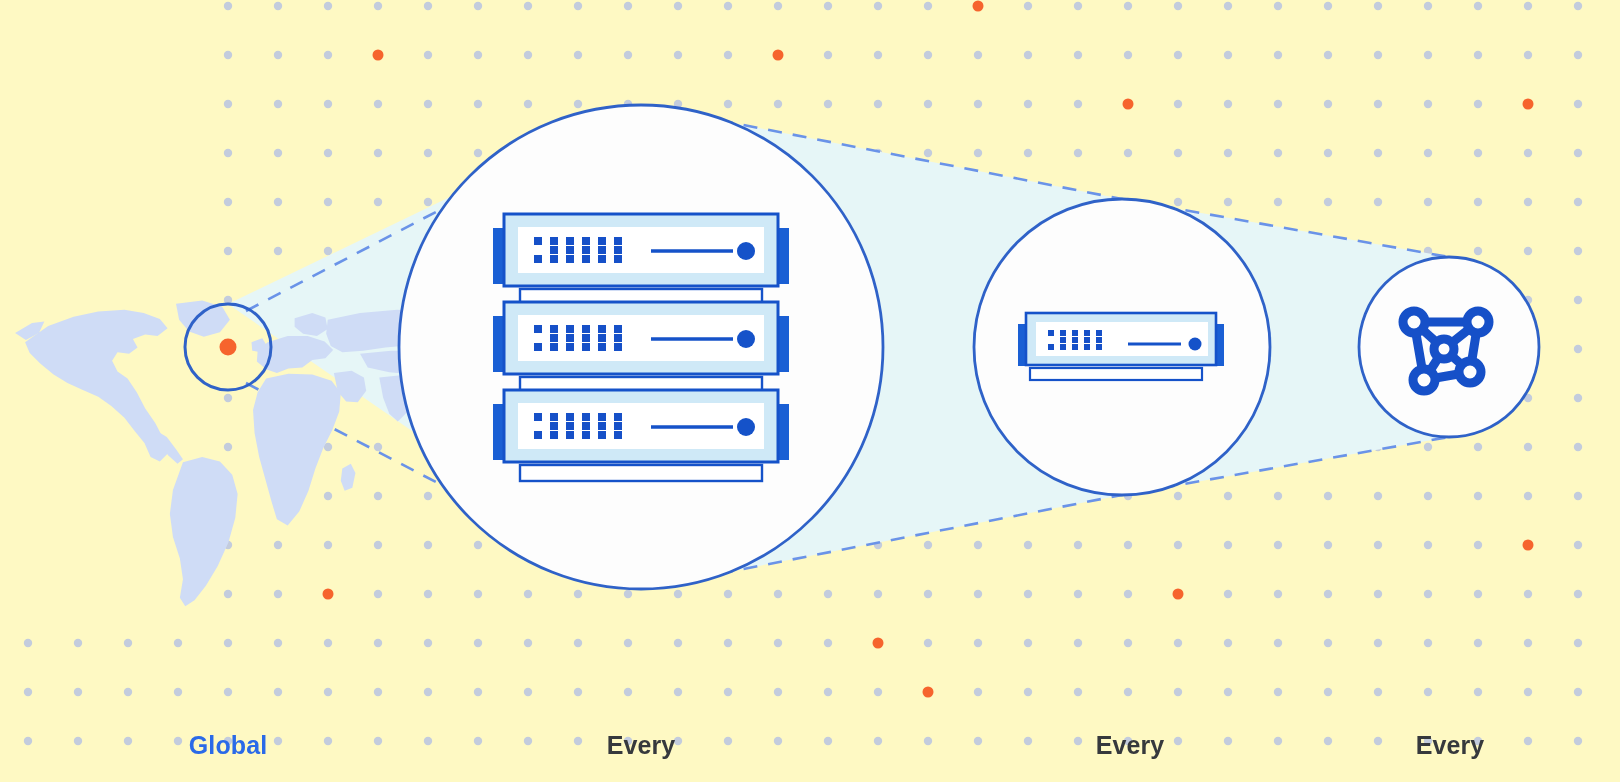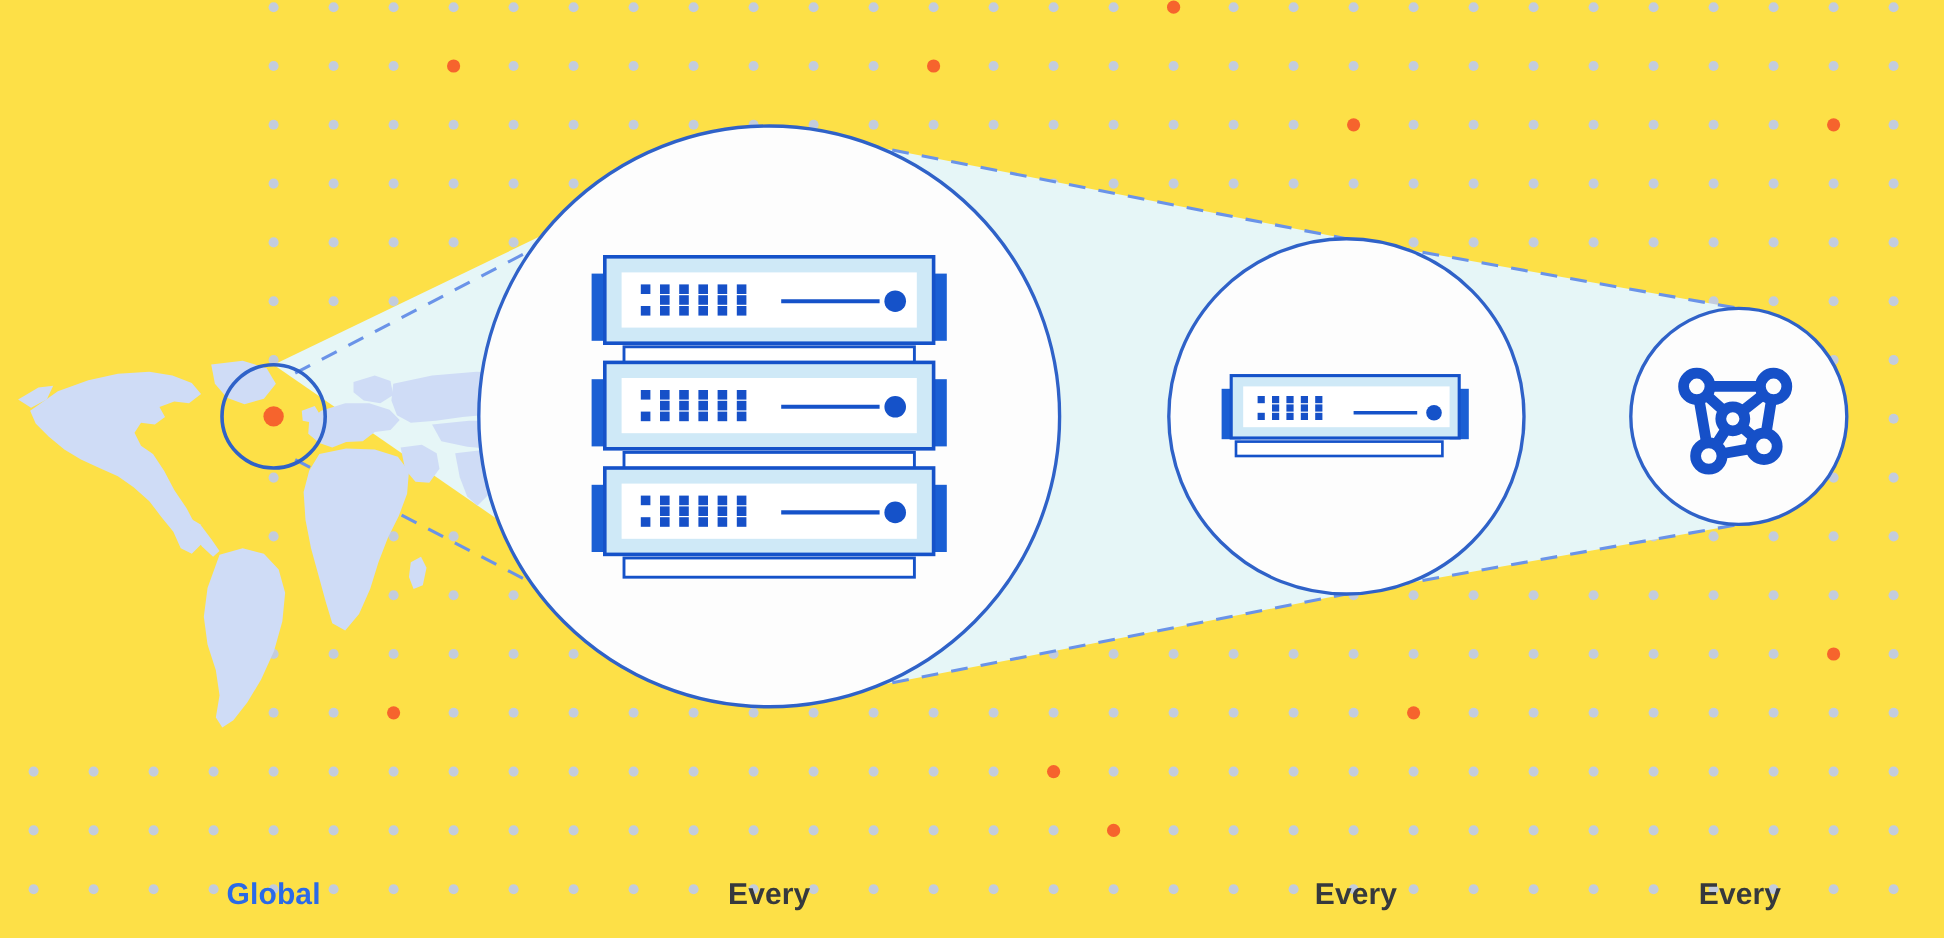--- a/index.html
+++ b/index.html
@@ -6,21 +6,21 @@
   html,body{margin:0;padding:0;}
   body{
     width:1620px;height:782px;
     background:#ffffff;
     font-family:"Liberation Sans","DejaVu Sans",sans-serif;
     overflow:hidden;
   }
   #stage{
     position:relative;
     width:1620px;height:782px;
-    background:#fde047;
+    background:#fef9c3;
   }
   #stage svg.layer{
     position:absolute;left:0;top:0;
     width:1620px;height:782px;
     display:block;
   }
   .label{
     position:absolute;
     text-align:center;
     font-size:25px;

